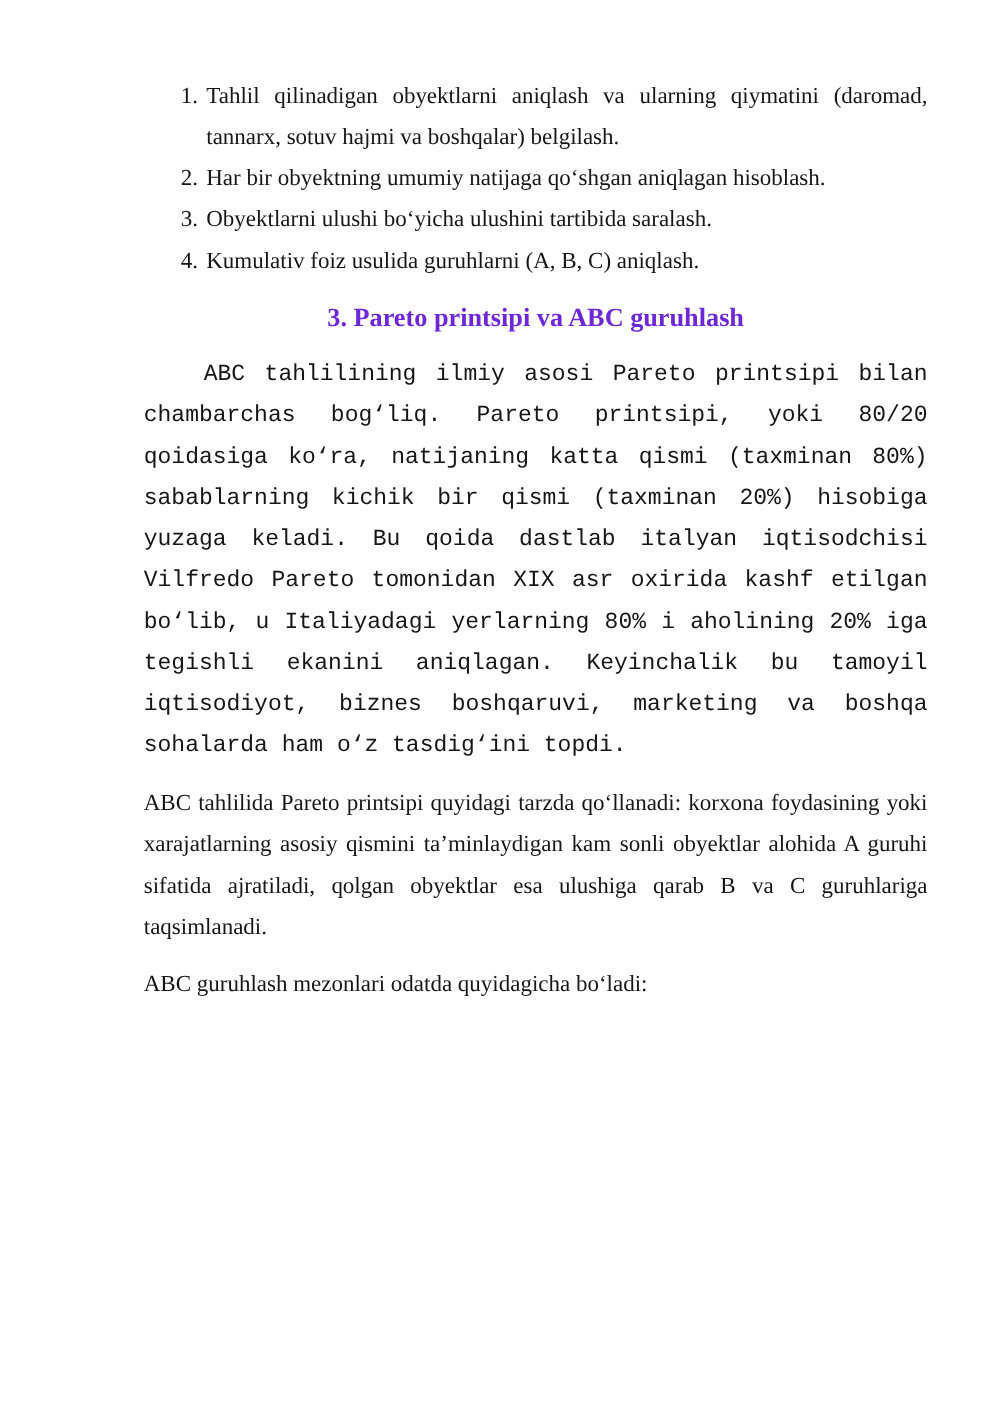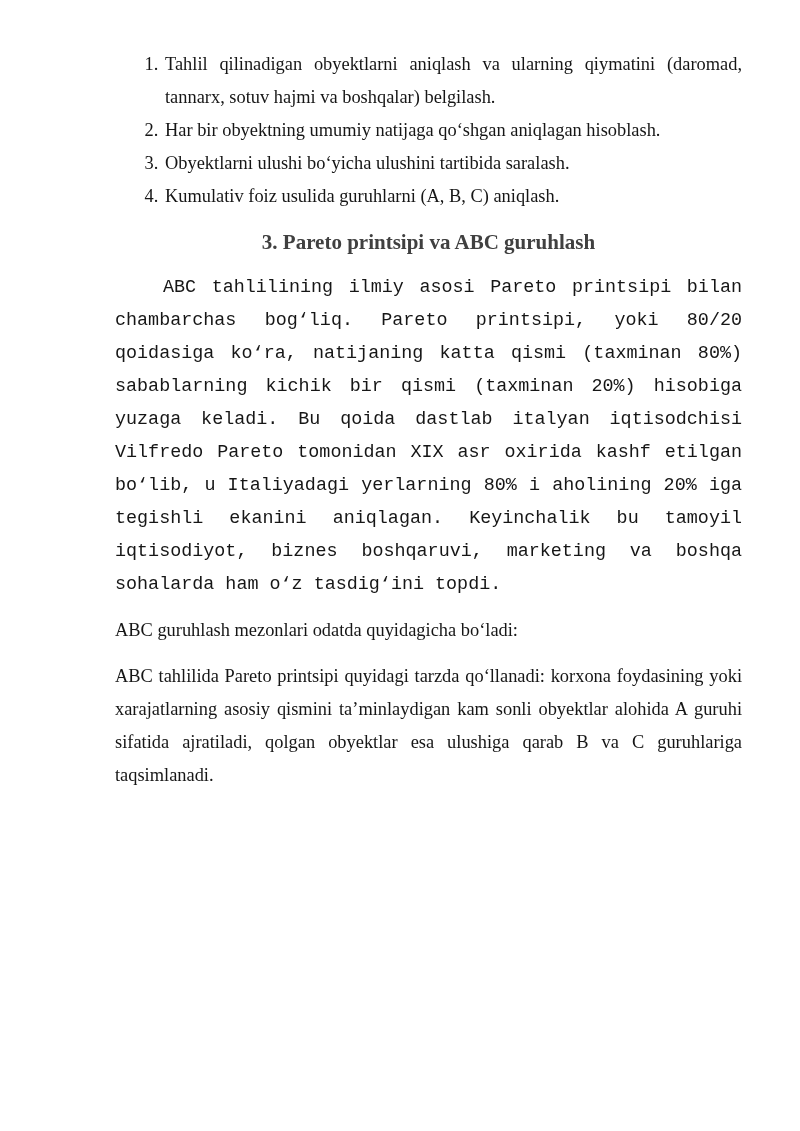--- a/index.html
+++ b/index.html
@@ -10,21 +10,21 @@
   .page {
     position: relative;
     box-sizing: border-box;
     width: 800px;
     height: 1131px;
     background: #ffffff;
     font-family: "Liberation Serif", "DejaVu Serif", serif;
     font-size: 18.4px;
     line-height: 33px;
     color: #161616;
-    padding: 48px 58px 40px 115px;
+    padding: 60px 58px 40px 115px;
     overflow: hidden;
   }
   ol.steps {
     margin: 0 0 12px 0;
     padding: 0 0 0 48px;
     list-style: decimal outside;
   }
   ol.steps li {
     text-align: justify;
     padding-left: 2px;
@@ -36,39 +36,39 @@
   p.para.first-line-indent {
     text-indent: 48px;
     font-family: Liberation Mono, monospace;
   }
   h2.section-heading {
     font-size: 21px;
     line-height: 33px;
     font-weight: bold;
     text-align: center;
     margin: 13px 0 12px 0;
-    color: #404040;
+    color: #6d28d9;
   }
 </style>
 </head>
 <body>
 
 <div class="page">
 
   <ol class="steps">
     <li>Tahlil qilinadigan obyektlarni aniqlash va ularning qiymatini (daromad, tannarx, sotuv hajmi va boshqalar) belgilash.</li>
     <li>Har bir obyektning umumiy natijaga qo‘shgan aniqlagan hisoblash.</li>
     <li>Obyektlarni ulushi bo‘yicha ulushini tartibida saralash.</li>
     <li>Kumulativ foiz usulida guruhlarni (A, B, C) aniqlash.</li>
   </ol>
 
 
   <h2 class="section-heading">3. Pareto printsipi va ABC guruhlash</h2>
 
   <p class="para first-line-indent">ABC tahlilining ilmiy asosi Pareto printsipi bilan chambarchas bog‘liq. Pareto printsipi, yoki 80/20 qoidasiga ko‘ra, natijaning katta qismi (taxminan 80%) sabablarning kichik bir qismi (taxminan 20%) hisobiga yuzaga keladi. Bu qoida dastlab italyan iqtisodchisi Vilfredo Pareto tomonidan XIX asr oxirida kashf etilgan bo‘lib, u Italiyadagi yerlarning 80% i aholining 20% iga tegishli ekanini aniqlagan. Keyinchalik bu tamoyil iqtisodiyot, biznes boshqaruvi, marketing va boshqa sohalarda ham o‘z tasdig‘ini topdi.</p>
 
+  <p class="para">ABC tahlilida Pareto printsipi quyidagi tarzda qo‘llanadi: korxona foydasining yoki xarajatlarning asosiy qismini ta’minlaydigan kam sonli obyektlar alohida A guruhi sifatida ajratiladi, qolgan obyektlar esa ulushiga qarab B va C guruhlariga taqsimlanadi.</p>
+
   <p class="para">ABC guruhlash mezonlari odatda quyidagicha bo‘ladi:</p>
-
-  <p class="para">ABC tahlilida Pareto printsipi quyidagi tarzda qo‘llanadi: korxona foydasining yoki xarajatlarning asosiy qismini ta’minlaydigan kam sonli obyektlar alohida A guruhi sifatida ajratiladi, qolgan obyektlar esa ulushiga qarab B va C guruhlariga taqsimlanadi.</p>
 
 
 
 </div>
 
 </body></html>

